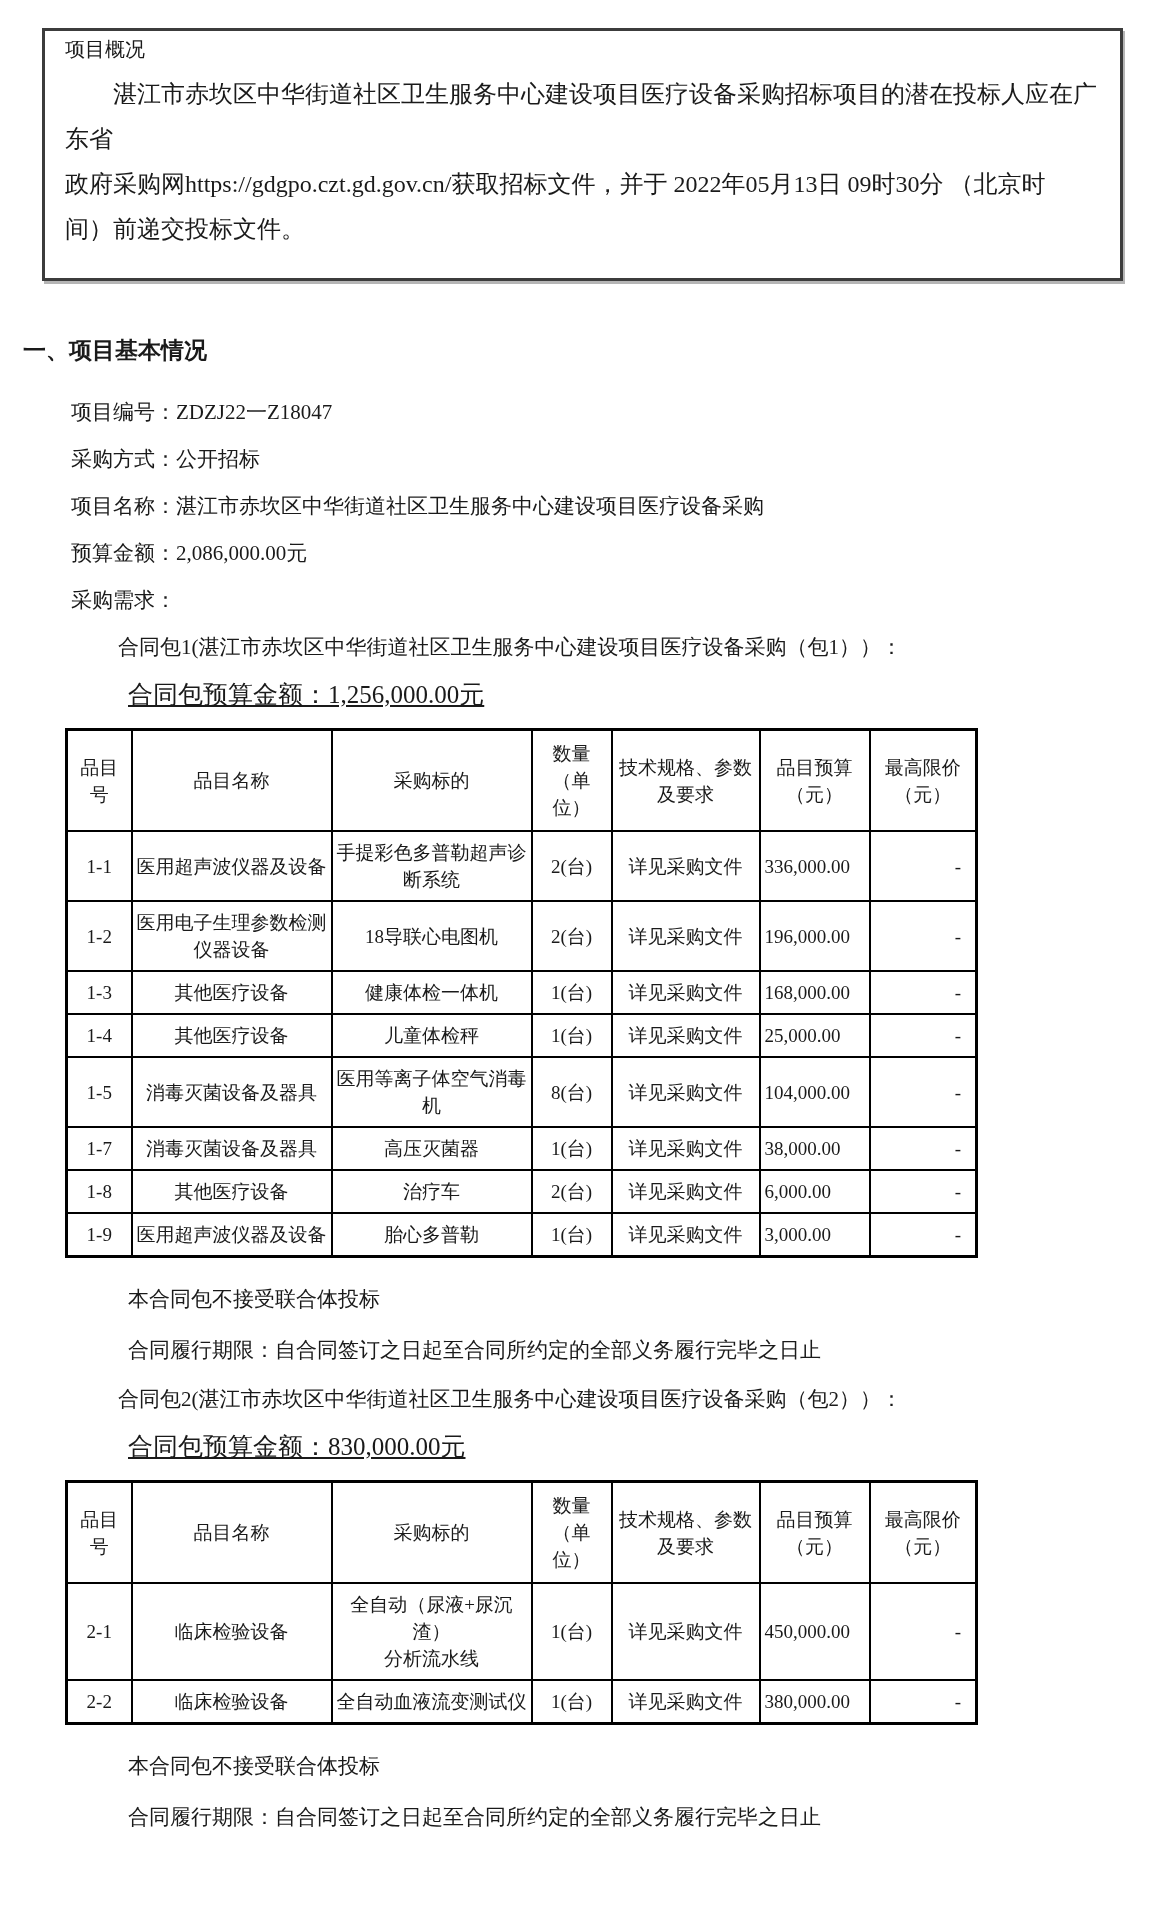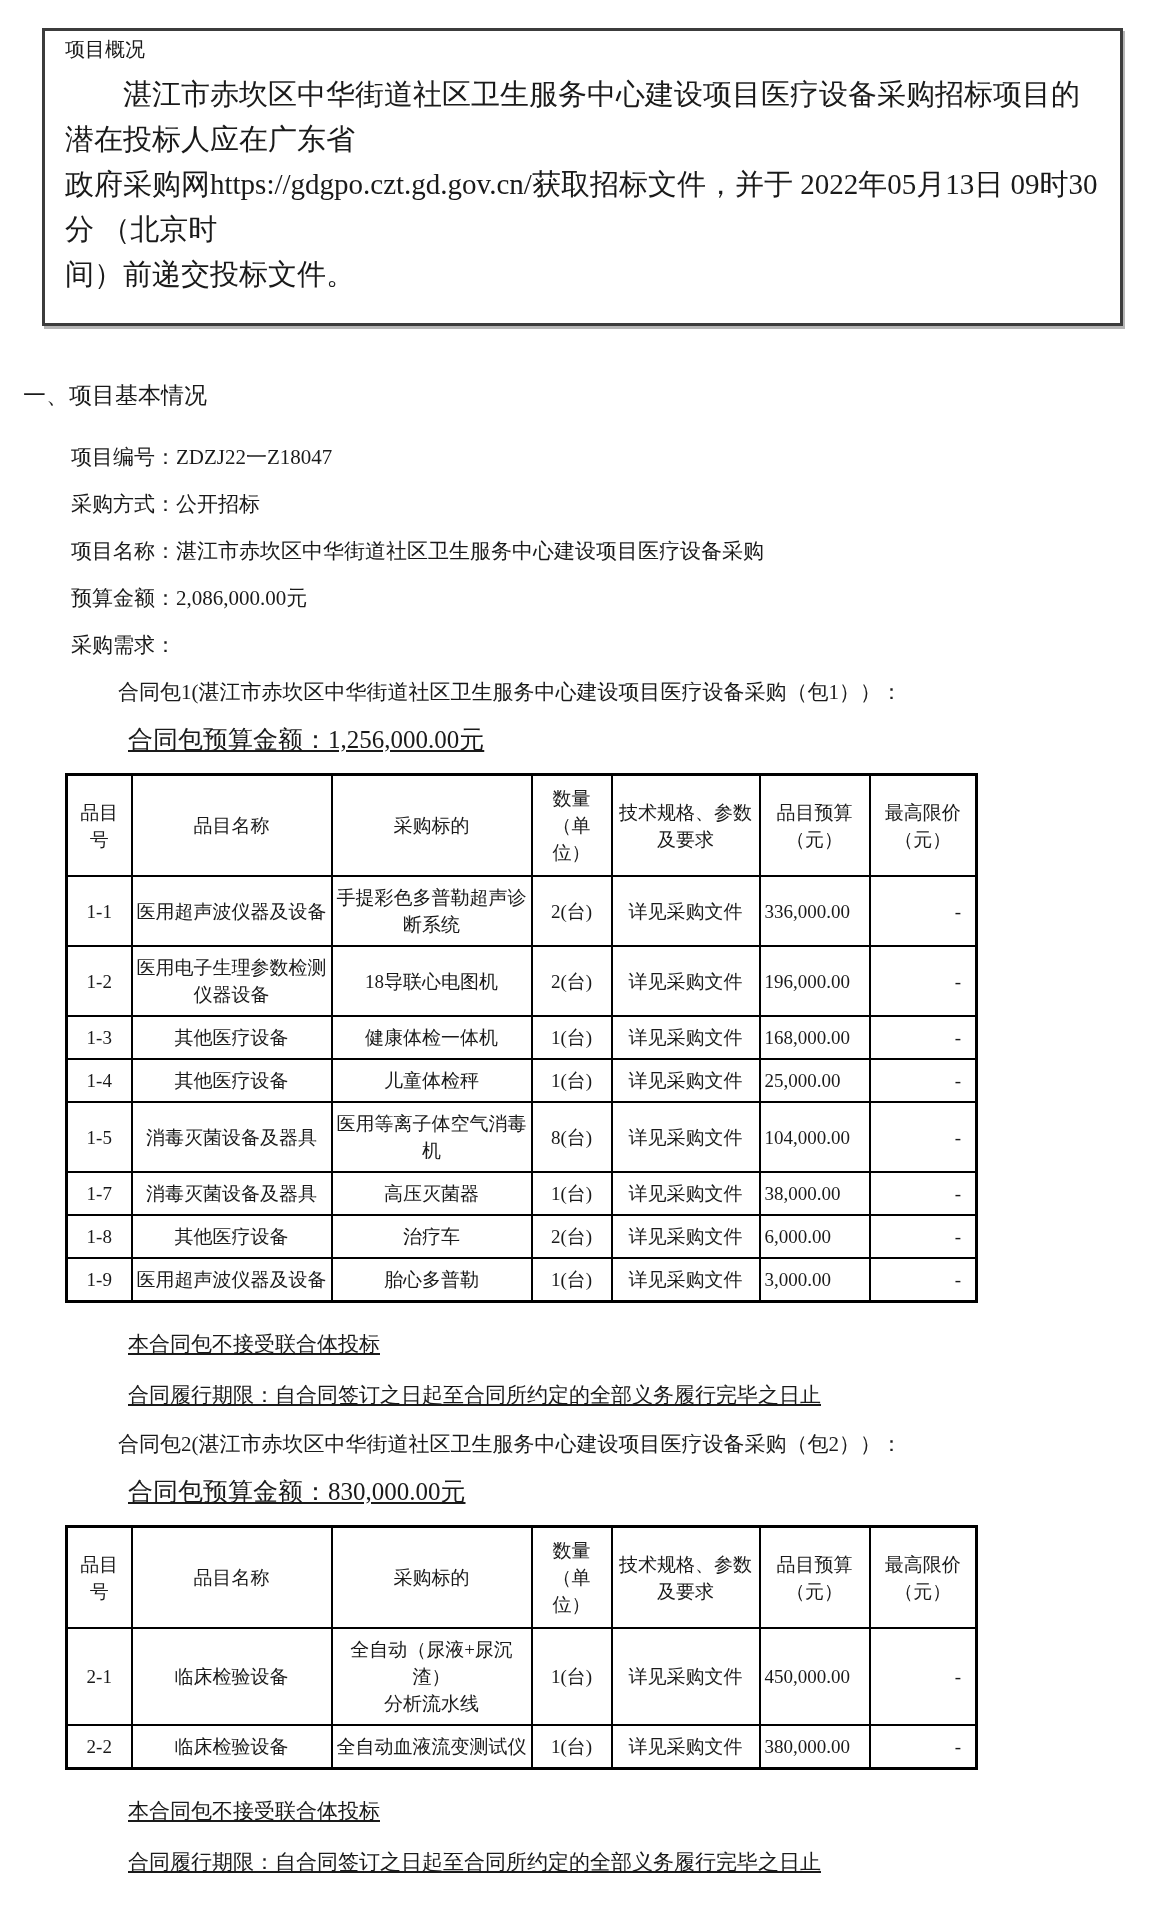--- a/index.html
+++ b/index.html
@@ -1,40 +1,40 @@
 <!DOCTYPE html>
 <html><head>
 <meta charset="utf-8">
 <style>
   html,body{margin:0;padding:0;background:#ffffff;}
   body{width:1165px;color:#1a1a1a;font-family:"Liberation Serif","DejaVu Serif",serif;}
   .page{padding:28px 0 34px 0;}
 
   .overview-box{margin:0 42px;border:3px solid #3c3c3c;box-shadow:2px 3px 0 #b5b5b5;padding:1px 20px 26px 20px;background:#ffffff;}
   .overview-title{font-size:20px;line-height:34px;}
-  .overview-text{margin:6px 0 0 0;font-size:29px;line-height:45px;text-indent:2em;white-space:pre-line;}
-
-  .sec-heading{margin:50px 30px 0 23px;font-size:23px;font-weight:normal;line-height:32px;}
+  .overview-text{margin:6px 0 0 0;font-size:24px;line-height:45px;text-indent:2em;white-space:pre-line;}
+
+  .sec-heading{margin:50px 30px 0 23px;font-size:23px;font-weight:bold;line-height:32px;}
   .sec-heading.first{margin-top:54px;}
 
   .fields{margin-top:22px;}
   .field-line{margin-left:71px;font-size:21px;line-height:47px;}
 
   .pkg-title{margin-left:118px;font-size:21px;line-height:47px;}
   .pkg-budget{margin-left:128px;font-size:25px;line-height:47px;text-decoration:underline;}
 
   table.items{border-collapse:collapse;margin:10px 0 16px 65px;table-layout:fixed;border:3px solid #000;}
   table.items th,table.items td{border:2px solid #000;font-weight:normal;font-size:19px;line-height:27px;white-space:pre-line;text-align:center;vertical-align:middle;padding:7px 4px;}
   table.items th{padding:9px 4px;}
   col.w0{width:65px;}  col.w1{width:200px;} col.w2{width:200px;}
   col.w3{width:80px;}  col.w4{width:148px;} col.w5{width:110px;} col.w6{width:107px;}
   table.items td.c5{text-align:left;padding-right:11px;}
   table.items td.c6{text-align:right;padding-right:14px;}
 
-  .pkg-note{margin-left:128px;font-size:21px;line-height:51px;text-decoration:underline;}
+  .pkg-note{margin-left:128px;font-size:21px;line-height:51px;}
   .pkg-note.first{margin-top:12px;}
 </style>
 </head>
 <body>
 
 <div class="page">
 
   <div class="overview-box">
     <div class="overview-title">项目概况</div>
     <p class="overview-text">湛江市赤坎区中华街道社区卫生服务中心建设项目医疗设备采购招标项目的潜在投标人应在广东省

